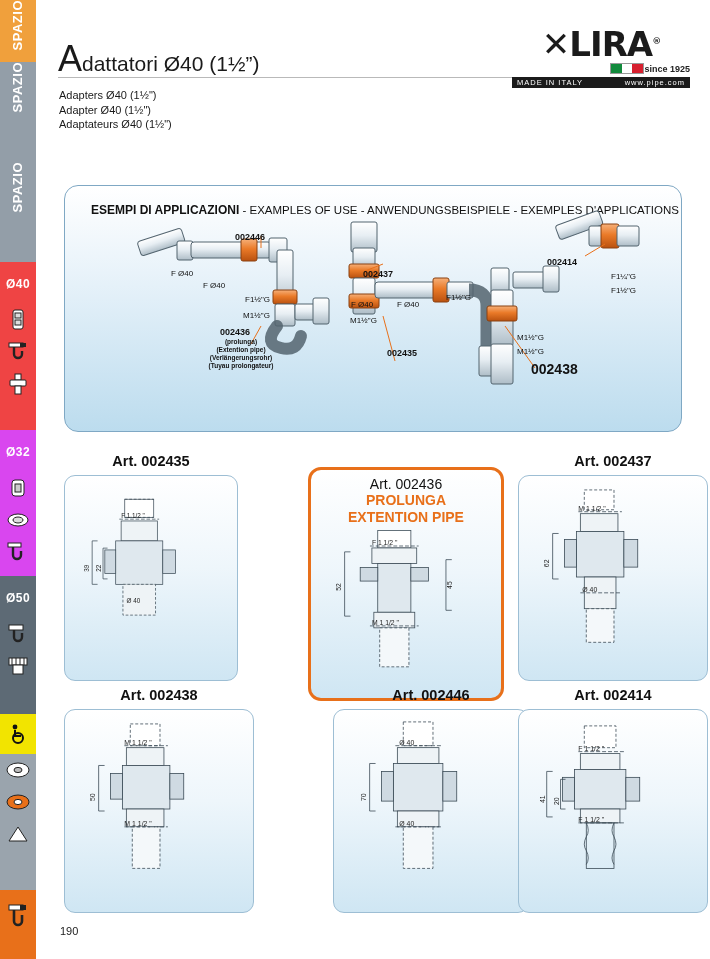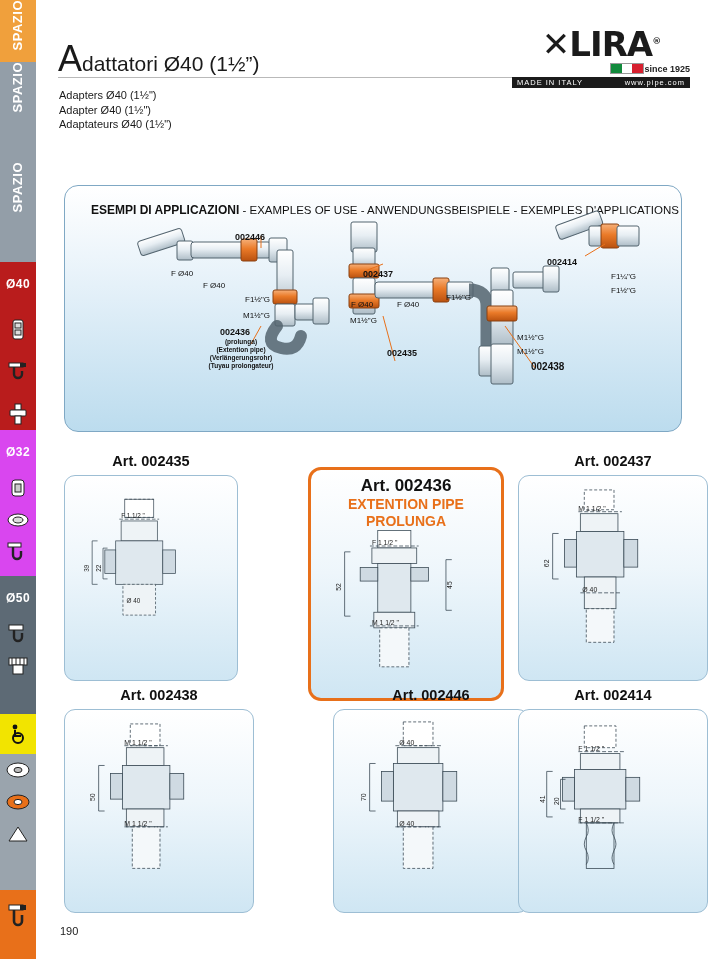--- a/index.html
+++ b/index.html
@@ -147,21 +147,21 @@
   }
   .highlight .cell-box {
     border: 3px solid #e8701a;
     border-radius: 13px;
   }
   .highlight .cell-title { visibility: hidden; }
   .hl-head {
     position: absolute; left: 0; top: 6px; width: 100%;
     text-align: center; z-index: 4;
   }
-  .hl-head .l1 { font-size: 17px; font-weight: bold; color: #111; }
+  .hl-head .l1 { font-size: 14px; font-weight: normal; color: #111; }
   .hl-head .l2 { font-size: 14px; font-weight: bold; color: #e8701a; line-height: 17px;}
   .drawing { position:absolute; left:0; top:0; width:100%; height:100%; }
 
   #page-number {
     position: absolute; left: 24px; top: 925px;
     font-size: 11px; color: #222;
   }
 </style>
 </head>
 <body>
@@ -175,21 +175,21 @@
     </div>
 
     <div class="side-seg" style="top:62px;height:100px;background:#939ea8;">
       <div class="side-label">SPAZIO</div>
     </div>
 
     <div class="side-seg" style="top:162px;height:100px;background:#939ea8;">
       <div class="side-label">SPAZIO</div>
     </div>
 
-    <div class="side-seg" style="top:262px;height:168px;background:#b91c1c;justify-content:space-between;">
+    <div class="side-seg" style="top:262px;height:168px;background:#ef4444;">
       <div class="side-label horiz">Ø40</div>
       <div class="side-icon">
         <svg width="22" height="24" viewBox="0 0 22 24">
             <rect x="6" y="2" width="10" height="19" rx="2" fill="#fff" stroke="#222"></rect>
             <rect x="8" y="5" width="6" height="5" fill="#ddd" stroke="#222"></rect>
             <rect x="8" y="12" width="6" height="5" fill="#ddd" stroke="#222"></rect>
           </svg>
       </div>
       <div class="side-icon">
         <svg width="24" height="24" viewBox="0 0 24 24">
@@ -398,21 +398,21 @@
         <span style="position:absolute;left:546px;top:86px;">F1¼"G</span>
         <span style="position:absolute;left:546px;top:100px;">F1½"G</span>
         <span style="position:absolute;left:452px;top:147px;">M1½"G</span>
         <span style="position:absolute;left:452px;top:161px;">M1½"G</span>
 
         <span style="position:absolute;left:170px;top:46px;font-size:9px;font-weight:bold;">002446</span>
         <span style="position:absolute;left:298px;top:83px;font-size:9px;font-weight:bold;">002437</span>
         <span style="position:absolute;left:482px;top:71px;font-size:9px;font-weight:bold;">002414</span>
         <span style="position:absolute;left:155px;top:141px;font-size:9px;font-weight:bold;">002436</span>
         <span style="position:absolute;left:322px;top:162px;font-size:9px;font-weight:bold;">002435</span>
-        <span style="position:absolute;left:466px;top:175px;font-size:10px;font-weight:bold;">002438</span>
+        <span style="position:absolute;left:466px;top:175px;font-size:14px;font-weight:bold;">002438</span>
 
         <div style="position:absolute;left:122px;top:152px;font-size:6.5px;font-weight:bold;line-height:8px;text-align:center;width:108px;">
           <div>(prolunga)</div>
           <div>(Extention pipe)</div>
           <div>(Verlängerungsrohr)</div>
           <div>(Tuyau prolongateur)</div>
         </div>
       </div>
     </div>
 
@@ -440,22 +440,22 @@
           </g>
         </svg>
       </div>
     </div>
 
     <div class="cell highlight" style="left:272px;top:447px;width:196px;height:238px;">
       <div class="cell-title">Art. 002436</div>
       <div class="cell-box" style="height:234px;margin-top:0;">
         <div class="hl-head">
           <div class="l1">Art. 002436</div>
+          <div class="l2">PROLUNGA</div>
           <div class="l2">EXTENTION PIPE</div>
-          <div class="l2">PROLUNGA</div>
         </div>
         <svg class="drawing" viewBox="0 0 190 234">
           <g stroke="#3a4a55" fill="none" stroke-width="0.8">
             <rect x="66" y="62" width="34" height="18" fill="#ffffff"></rect>
             <rect x="60" y="80" width="46" height="16" fill="#eef3f6"></rect>
             <rect x="66" y="96" width="34" height="50" fill="#dfe8ee"></rect>
             <rect x="48" y="100" width="18" height="14" fill="#cfdae2"></rect>
             <rect x="100" y="100" width="18" height="14" fill="#cfdae2"></rect>
             <rect x="62" y="146" width="42" height="16" fill="#eef3f6"></rect>
             <rect x="68" y="162" width="30" height="40" fill="#f4f8fa" stroke-dasharray="3 2"></rect>

